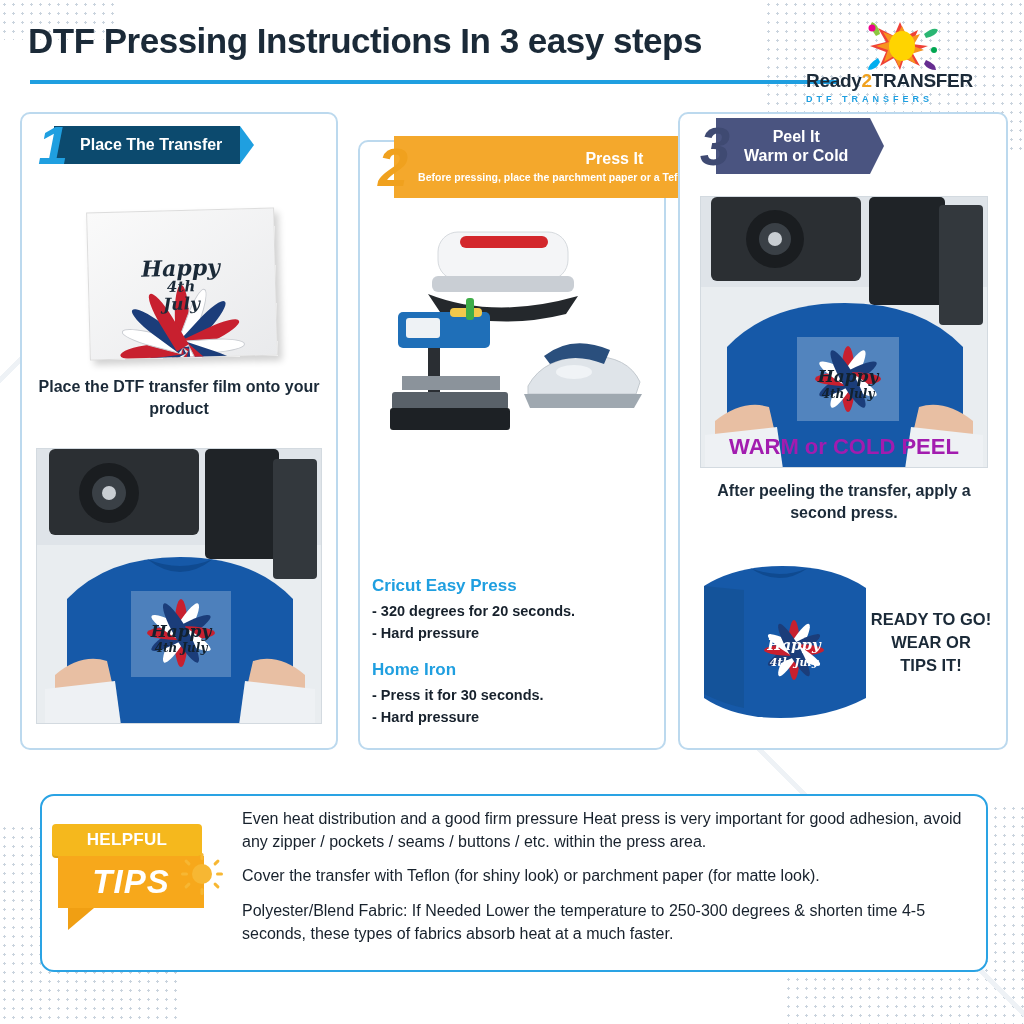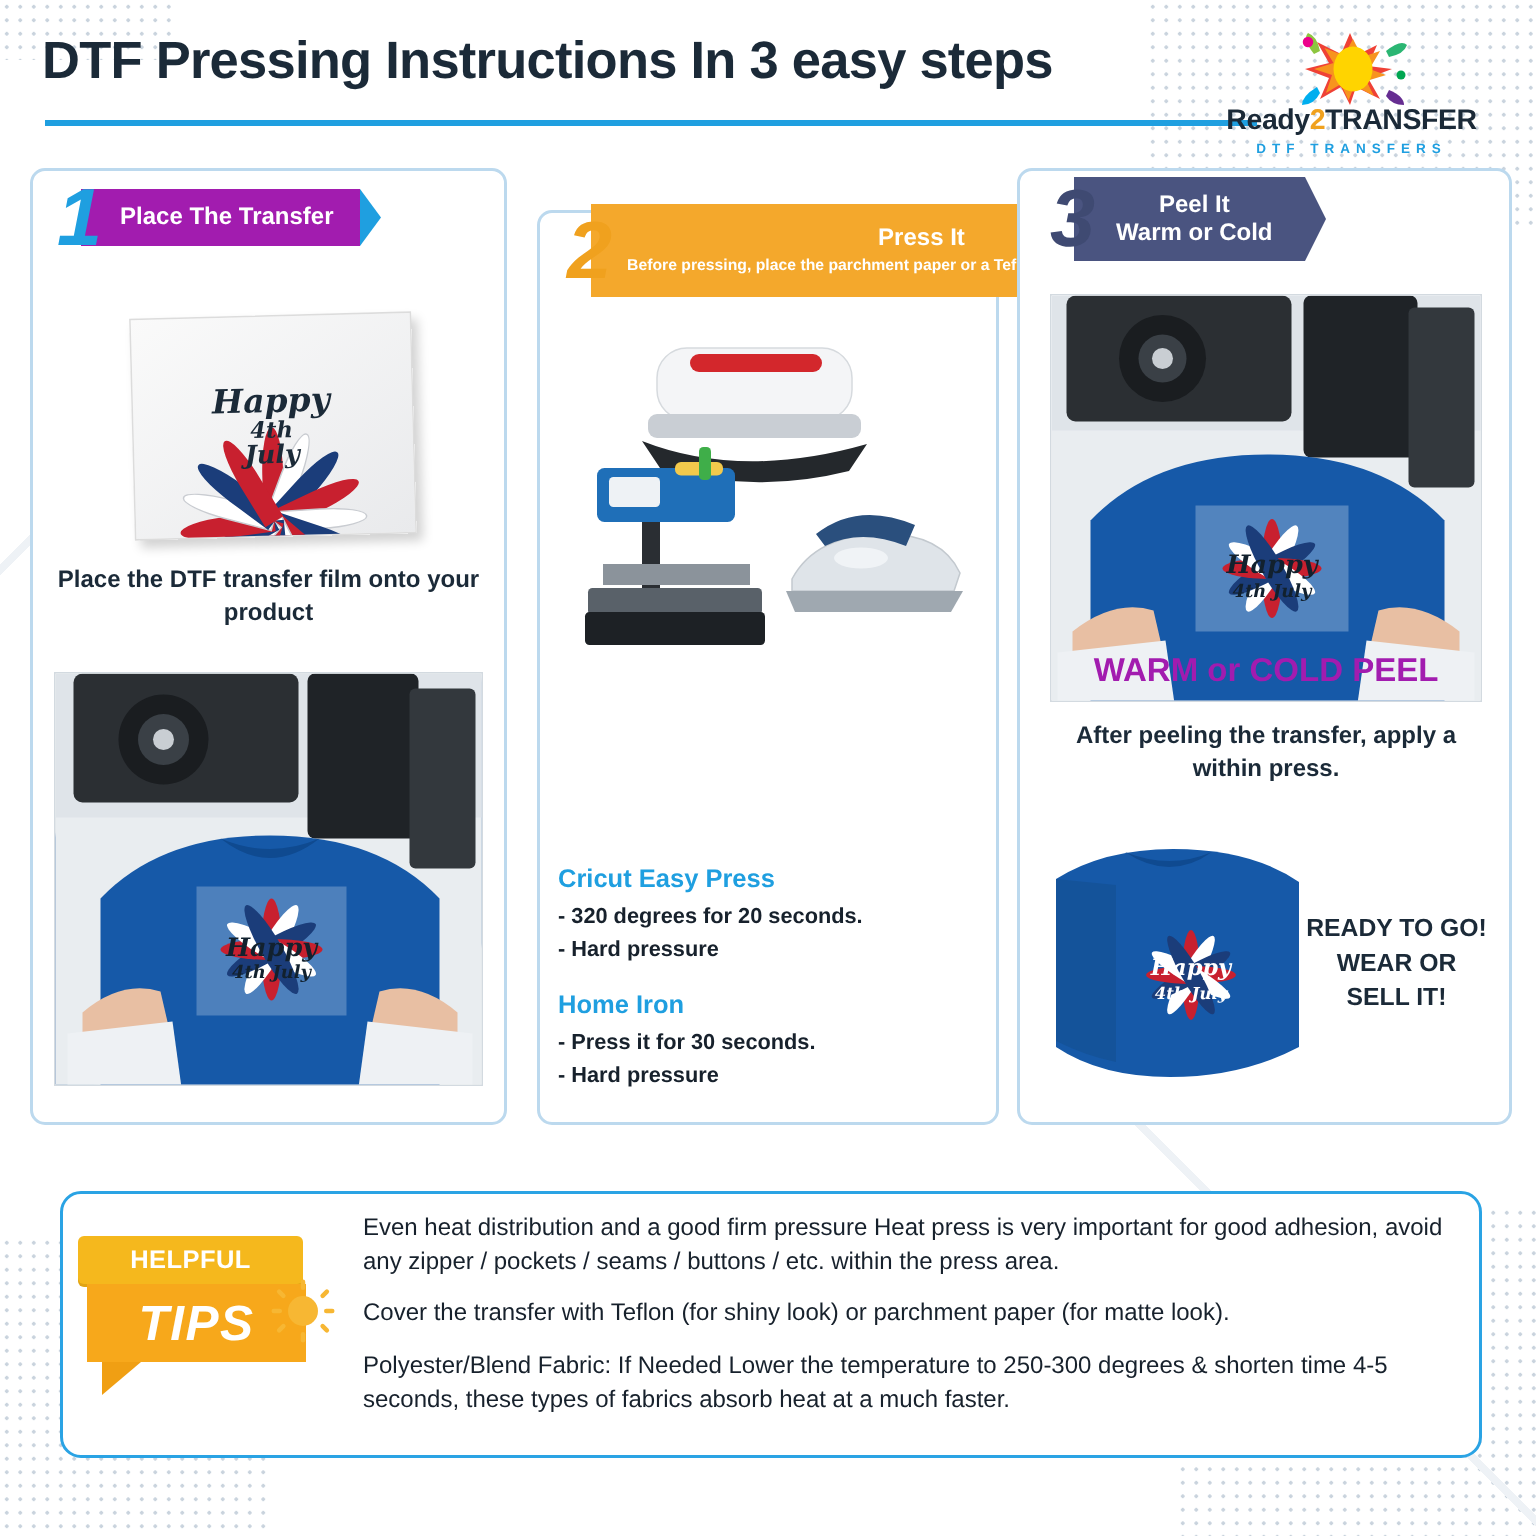--- a/index.html
+++ b/index.html
@@ -38,21 +38,21 @@
   }
   .title {
     font-size: 35px; font-weight: bold; color: #1b2a38;
     letter-spacing: -0.5px; line-height: 1.1; padding-top: 10px;
   }
   .title-rule {
     position: absolute; left: 2px; top: 68px; width: 808px; height: 4px;
     background: #1f9fe0;
   }
   .logo {
-    position: absolute; right: 8px; top: 6px; width: 190px; text-align: center;
+    position: absolute; right: 8px; top: 6px; width: 190px; 
   }
   .logo-splash { position: relative; height: 52px; }
   .logo-word {
     font-size: 19px; font-weight: bold; letter-spacing: -0.3px;
     color: #1b2a38;
   }
   .logo-word .two { color: #f0a11e; }
   .logo-sub {
     font-size: 9px; letter-spacing: 4px; color: #1f9fe0; font-weight: bold;
     margin-top: 2px;
@@ -79,21 +79,21 @@
     color: #fff; font-weight: bold; font-size: 16px; text-align: center;
   }
   .ribbon .band:after {
     content: ""; position: absolute; right: -14px; top: 0;
     border-top: 19px solid transparent; border-bottom: 19px solid transparent;
   }
 
   
   #r1 { left: 38px; top: 118px; }
   #r1 .num { color: #1f9fe0; }
-  #r1 .band { background: #a21caf; }
+  #r1 .band { background: #0c4a6e; }
   #r1 .band:after { border-left: 14px solid #1f9fe0; }
 
   
   #r2 { left: 378px; top: 136px; }
   #r2 .num { color: #f0a11e; }
   #r2 .band {
     background: #f4a82c; height: 62px; flex-direction: column;
     justify-content: center; padding: 4px 14px 4px 24px;
   }
   #r2 .band:after { border-top: 31px solid transparent; border-bottom: 31px solid transparent; border-left: 14px solid #f4a82c; }
@@ -375,21 +375,21 @@
       </g>
       <path d="M14 224 q28 -22 54 -14 l6 26 l-60 10 z" fill="#e8bfa3"></path>
       <path d="M4 238 l72 -8 l6 42 l-78 0 z" fill="#eef1f4"></path>
       <path d="M272 224 q-28 -22 -54 -14 l-6 26 l60 10 z" fill="#e8bfa3"></path>
       <path d="M282 238 l-72 -8 l-6 42 l78 0 z" fill="#eef1f4"></path>
     </svg>
   </div>
 
   <div class="peel-label" style="left:700px; top:434px; width:288px;">WARM or COLD PEEL</div>
 
-  <div class="cap" style="left:700px; top:480px; width:288px; font-size:16px; line-height:1.35;">After peeling the transfer, apply a within press.</div>
+  <div class="cap" style="left:700px; top:480px; width:288px; font-size:16px; line-height:1.35;">After peeling the transfer, apply a second press.</div>
 
   <div class="img-box" style="left:690px; top:552px; width:190px; height:182px;">
     <svg width="190" height="182" viewBox="0 0 190 182">
       <path d="M14 34 q32 -20 78 -20 q52 0 84 22 l0 110 q-38 20 -86 20 q-46 0 -76 -20 z" fill="#1659a8"></path>
       <path d="M60 16 q30 20 58 0 q-28 12 -58 0z" fill="#0f4a90"></path>
       <path d="M14 34 l0 108 q20 10 40 14 l0 -118 z" fill="#14539a"></path>
       <g transform="translate(104,98)">
         <ellipse rx="6" ry="30" fill="#c8202f"></ellipse>
         <ellipse rx="6" ry="30" fill="#ffffff" transform="rotate(30)"></ellipse>
         <ellipse rx="6" ry="30" fill="#1b3d7a" transform="rotate(60)"></ellipse>
@@ -398,21 +398,21 @@
         <ellipse rx="6" ry="30" fill="#1b3d7a" transform="rotate(150)"></ellipse>
         <text x="0" y="0" font-family="DejaVu Serif, serif" font-style="italic" font-size="15" font-weight="bold" fill="#ffffff" text-anchor="middle">Happy</text>
         <text x="0" y="16" font-family="DejaVu Serif, serif" font-style="italic" font-size="11" font-weight="bold" fill="#ffffff" text-anchor="middle">4th July</text>
       </g>
     </svg>
   </div>
 
   <div class="cap" style="left:856px; top:608px; width:150px; font-size:16.5px; line-height:1.4; text-align:center;">
     <div>READY TO GO!</div>
     <div>WEAR OR</div>
-    <div>SELL IT!</div>
+    <div>TIPS IT!</div>
   </div>
 
   <div class="tips-box"></div>
   <div class="tips-badge">
     <div class="tips-banner">HELPFUL</div>
     <div class="tips-main">TIPS</div>
     <div class="tips-tail"></div>
     <div class="tips-sun">
       <svg width="44" height="44" viewBox="0 0 44 44">
         <g fill="#f7b733">

